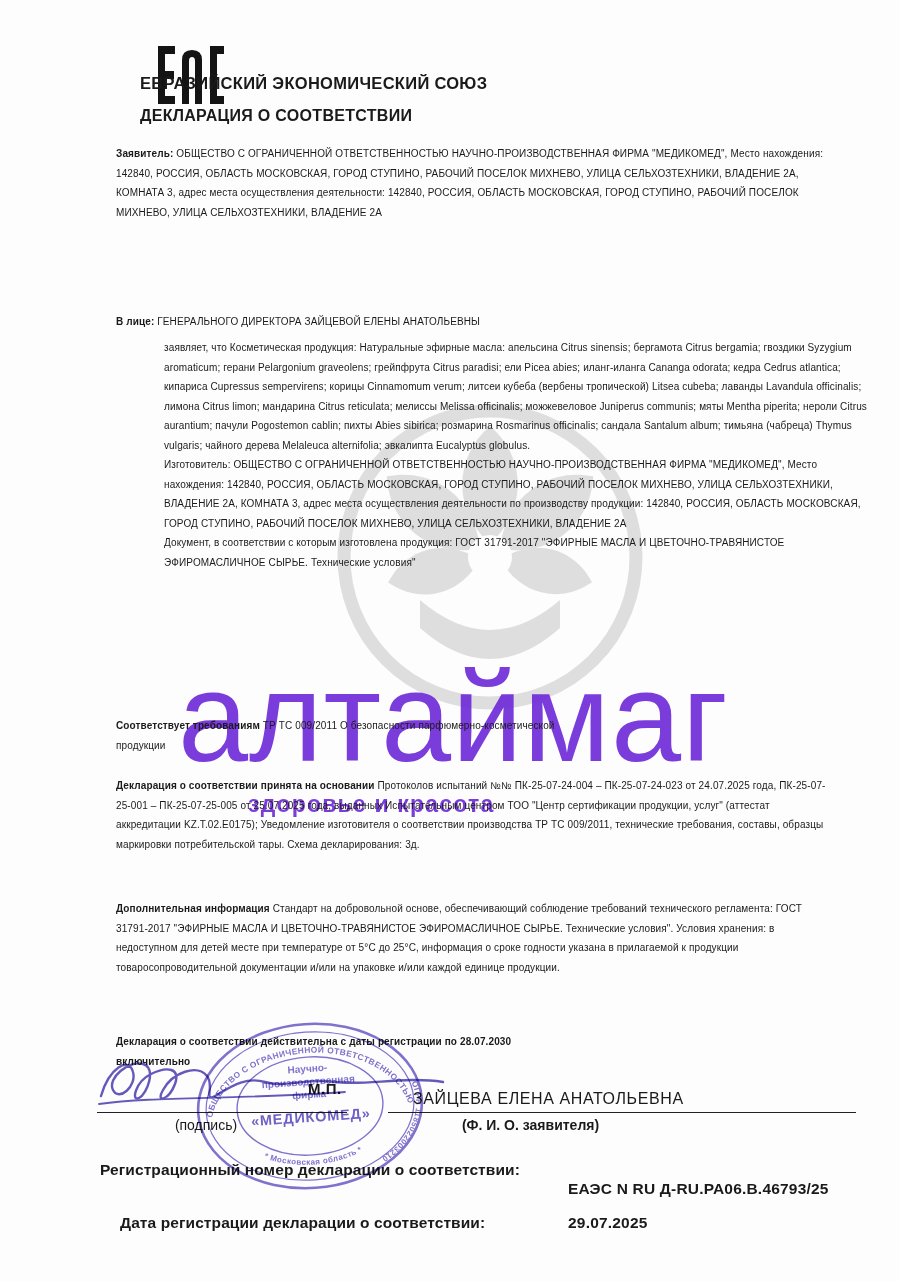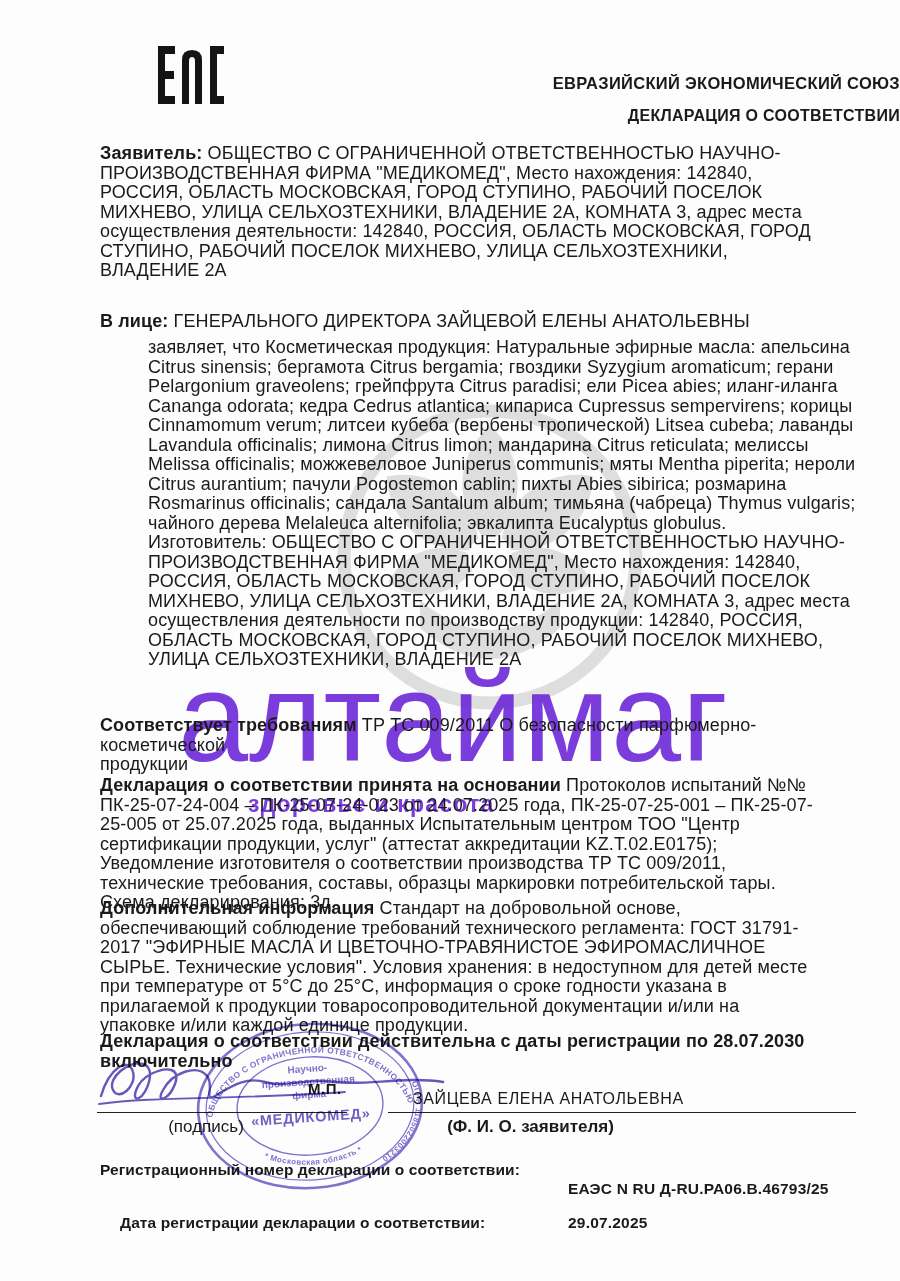--- a/index.html
+++ b/index.html
@@ -7,45 +7,45 @@
     position:relative;
     width:900px;height:1281px;
     background:#fdfdfd;
     margin:0 auto;
     overflow:hidden;
     font-family:"Liberation Sans","DejaVu Sans",sans-serif;
     color:#1a1a1a;
   }
   .abs{position:absolute;}
   .sec{
-    position:absolute;left:100px;width:716px;
-    font-size:18px;line-height:19.5px;letter-spacing:.12px;
+    position:absolute;left:116px;width:716px;
+    font-size:10px;line-height:19.5px;letter-spacing:.12px;
     text-align:left;
   }
   .b{font-weight:bold;}
   .pre{white-space:pre-line;}
   
-  .hdr{position:absolute;left:140px;top:74px;width:760px;text-align:right;
+  .hdr{position:absolute;left:140px;top:74px;width:760px;text-align:left;
        font-weight:bold;font-size:16.5px;letter-spacing:.3px;}
   .hdr2{top:107px;font-size:16px;}
   
   .wm{position:absolute;z-index:0;pointer-events:none;}
   .wm-brand{
     left:178px;top:655px;width:640px;
     font-size:126px;font-weight:normal;color:#6d28d9;
     letter-spacing:1px;line-height:1;opacity:.9;
   }
   .wm-tagline{
     left:248px;top:791px;
     font-size:23px;color:#6d28d9;letter-spacing:1.2px;font-weight:bold;opacity:.9;
   }
   .content{position:relative;z-index:1;}
   
   .sig-line{position:absolute;height:0;border-top:1.6px solid #222;}
-  .cap{position:absolute;font-size:17px;text-align:center;}
+  .cap{position:absolute;font-size:14px;text-align:center;}
   .mp{position:absolute;left:308px;top:1080px;font-size:15px;font-weight:bold;letter-spacing:.5px;text-align:center;}
   .fio{position:absolute;left:413px;top:1090px;font-size:16px;letter-spacing:.6px;}
   .reg-label{position:absolute;left:100px;font-size:15.5px;font-weight:bold;letter-spacing:.1px;}
   .reg-value{position:absolute;left:568px;font-size:15.5px;font-weight:bold;letter-spacing:.2px;}
   .ink{position:absolute;z-index:2;mix-blend-mode:multiply;}
   .stamp-text{fill:#6f60c8;}
 </style>
 </head>
 <body>
 
@@ -90,20 +90,21 @@
     </div>
 
     <div class="sec" style="top:312px;">
       <span class="b">В лице:</span>
       <span>ГЕНЕРАЛЬНОГО ДИРЕКТОРА  ЗАЙЦЕВОЙ  ЕЛЕНЫ  АНАТОЛЬЕВНЫ</span>
     </div>
 
     <div class="sec" style="top:338px;margin-left:48px;">
       <div>заявляет, что Косметическая продукция: Натуральные эфирные масла: апельсина Citrus sinensis; бергамота Citrus bergamia; гвоздики Syzygium aromaticum; герани Pelargonium graveolens; грейпфрута Citrus paradisi; ели Picea abies; иланг-иланга Cananga odorata; кедра Cedrus atlantica; кипариса Cupressus sempervirens; корицы Cinnamomum verum; литсеи кубеба (вербены тропической) Litsea cubeba; лаванды Lavandula officinalis; лимона Citrus limon; мандарина Citrus reticulata; мелиссы Melissa officinalis; можжевеловое Juniperus communis; мяты Mentha piperita; нероли Citrus aurantium; пачули Pogostemon cablin; пихты Abies sibirica; розмарина Rosmarinus officinalis; сандала Santalum album; тимьяна (чабреца) Thymus vulgaris; чайного дерева Melaleuca alternifolia; эвкалипта Eucalyptus globulus.</div>
       <div>Изготовитель: ОБЩЕСТВО С ОГРАНИЧЕННОЙ ОТВЕТСТВЕННОСТЬЮ НАУЧНО-ПРОИЗВОДСТВЕННАЯ ФИРМА "МЕДИКОМЕД", Место нахождения: 142840, РОССИЯ, ОБЛАСТЬ МОСКОВСКАЯ, ГОРОД СТУПИНО, РАБОЧИЙ ПОСЕЛОК МИХНЕВО, УЛИЦА СЕЛЬХОЗТЕХНИКИ, ВЛАДЕНИЕ 2А, КОМНАТА 3, адрес места осуществления деятельности по производству продукции: 142840, РОССИЯ, ОБЛАСТЬ МОСКОВСКАЯ, ГОРОД СТУПИНО, РАБОЧИЙ ПОСЕЛОК МИХНЕВО, УЛИЦА СЕЛЬХОЗТЕХНИКИ, ВЛАДЕНИЕ 2А</div>
+      <div>Документ, в соответствии с которым изготовлена продукция: ГОСТ 31791-2017 "ЭФИРНЫЕ МАСЛА И ЦВЕТОЧНО-ТРАВЯНИСТОЕ ЭФИРОМАСЛИЧНОЕ СЫРЬЕ. Технические условия"</div>
     </div>
 
     <div class="sec" style="top:716px;">
       <span class="b">Соответствует требованиям</span>
       <span class="pre">ТР ТС 009/2011 О безопасности парфюмерно-косметической
 продукции</span>
     </div>
 
     <div class="sec" style="top:776px;">
       <span class="b">Декларация о соответствии принята на основании</span>

